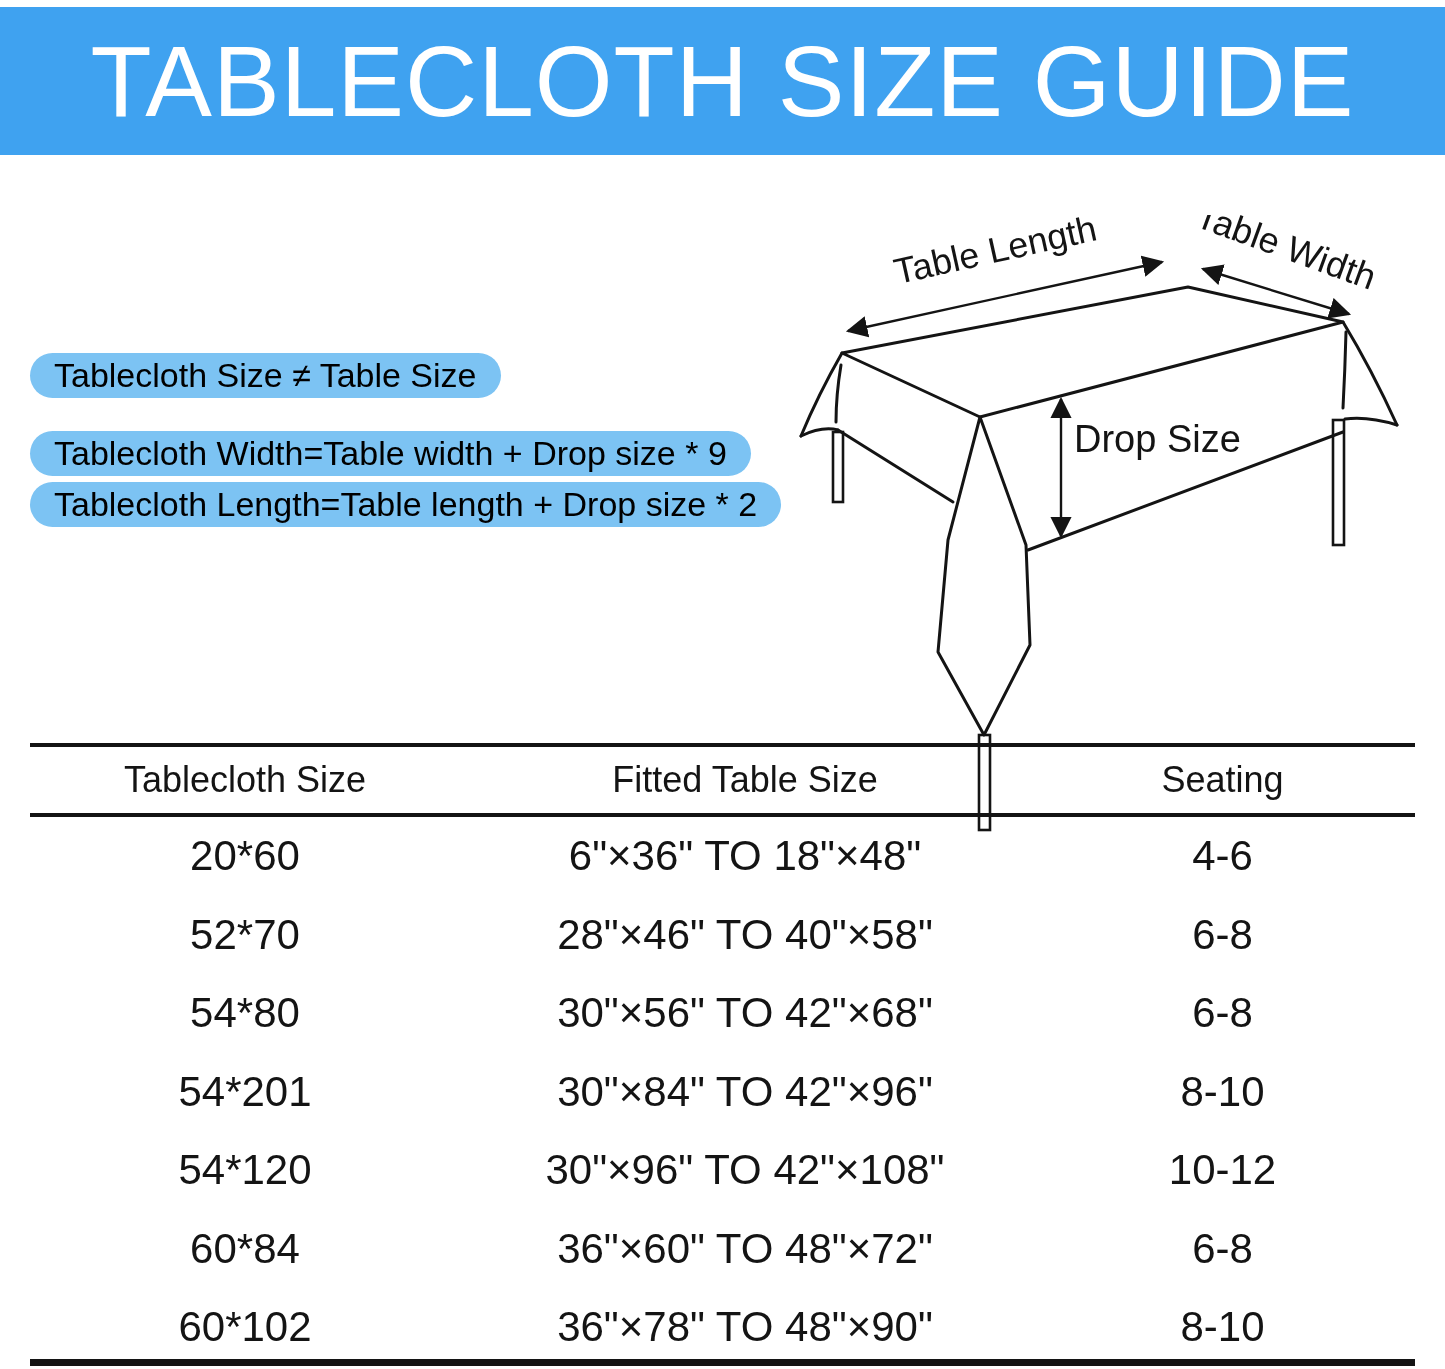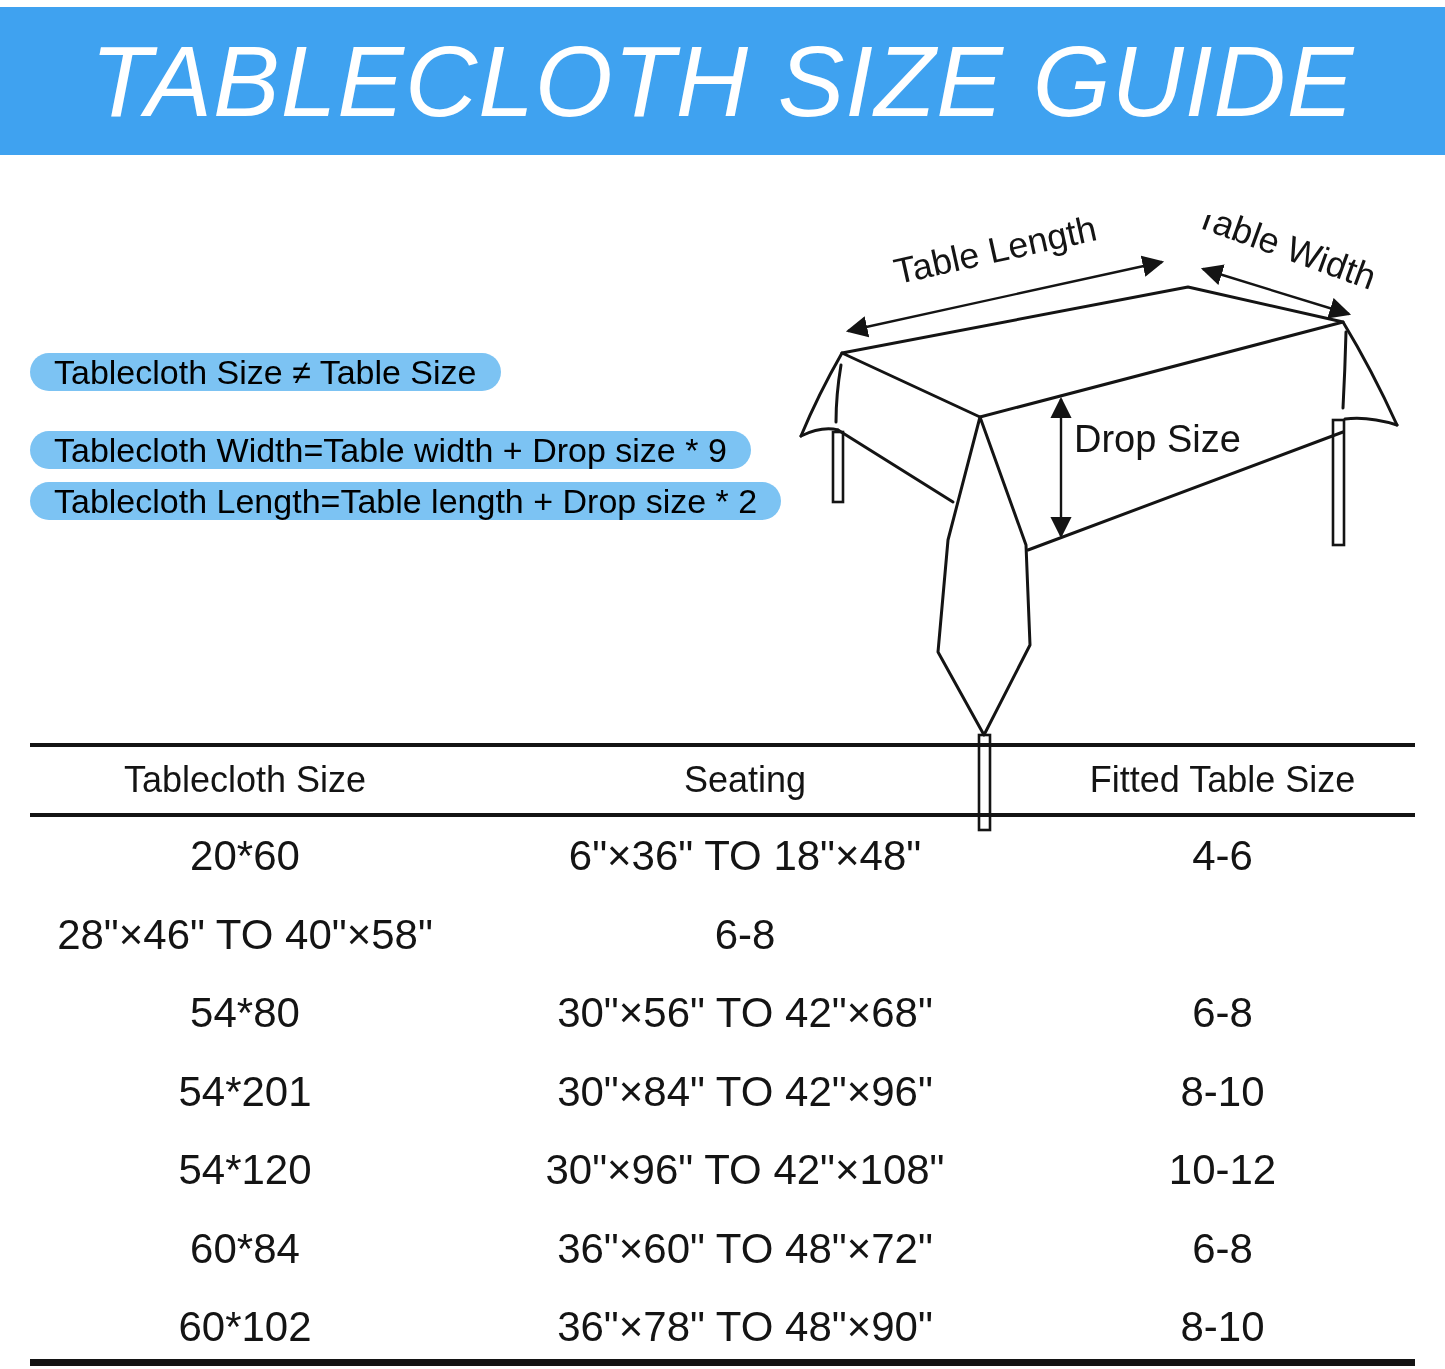--- a/index.html
+++ b/index.html
@@ -17,25 +17,24 @@
   }
   
   .banner{
     position:absolute;left:0;top:7px;width:1445px;height:148px;
     background:var(--banner-blue);
     display:flex;align-items:center;justify-content:center;
   }
   .banner-title{
     color:#fff;font-size:100px;font-weight:400;letter-spacing:1px;
     white-space:nowrap;
-    font-style:italic;
   }
   
   .note-pill{
-    position:absolute;left:30px;height:38px;
+    position:absolute;left:30px;height:45px;
     background:var(--note-blue);
     border-radius:23px;
     display:inline-flex;align-items:center;
     padding:0 24px;
     font-size:34px;color:#000;white-space:nowrap;
   }
   .note-0{top:353px;}
   .note-1{top:431px;}
   .note-2{top:482px;}
   
@@ -118,29 +117,30 @@
   <line class="arrow" x1="1061" y1="399" x2="1061" y2="536" marker-start="url(#ah)" marker-end="url(#ah)"></line>
 
   <text class="dim-label" x="998" y="262" text-anchor="middle" transform="rotate(-12.5 998 262)">Table Length</text>
   <text class="dim-label" x="1282" y="258" text-anchor="middle" transform="rotate(20 1282 258)">Table Width</text>
   <text class="drop-label" x="1074" y="452" text-anchor="start">Drop Size</text>
 </svg>
 
 <div class="size-table">
   <div class="thead">
     <div class="th">Tablecloth Size</div>
+    <div class="th">Fitted Table Size</div>
     <div class="th">Seating</div>
-    <div class="th">Fitted Table Size</div>
   </div>
   <div class="trow">
     <div class="td">20*60</div>
     <div class="td">6"×36" TO 18"×48"</div>
     <div class="td">4-6</div>
   </div>
   <div class="trow">
+    <div class="td">52*70</div>
     <div class="td">28"×46" TO 40"×58"</div>
     <div class="td">6-8</div>
   </div>
   <div class="trow">
     <div class="td">54*80</div>
     <div class="td">30"×56" TO 42"×68"</div>
     <div class="td">6-8</div>
   </div>
   <div class="trow">
     <div class="td">54*201</div>

